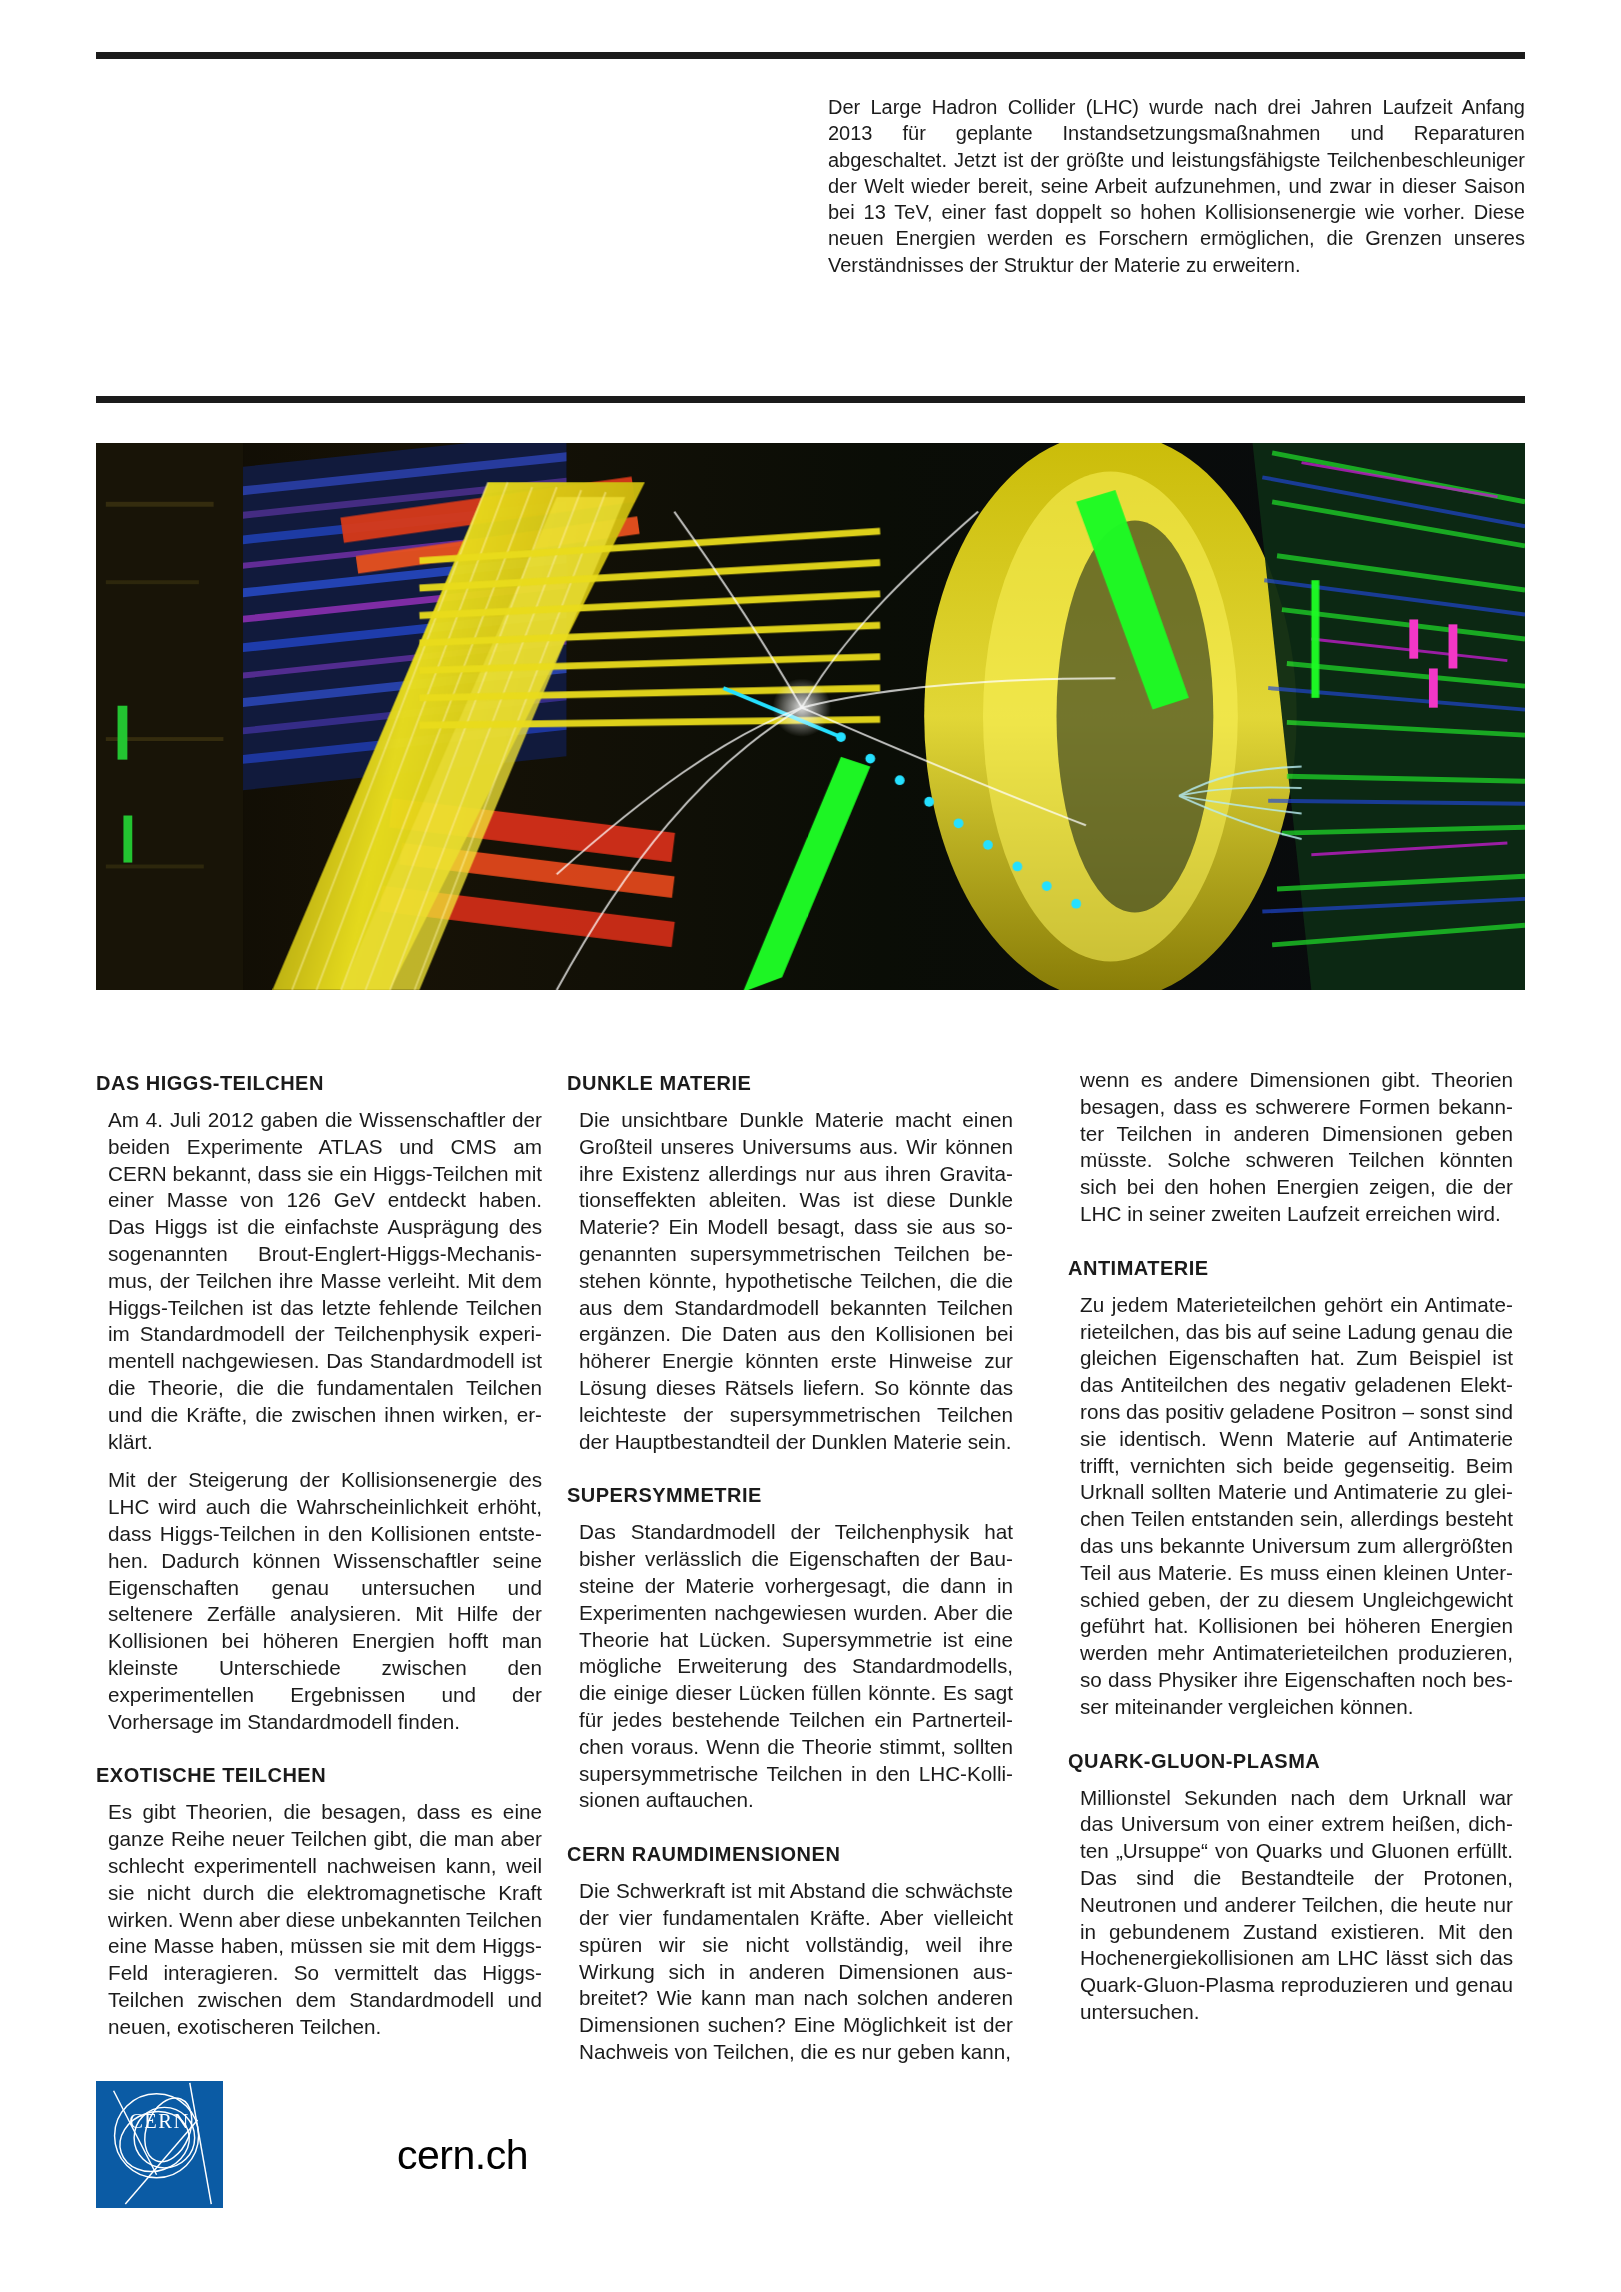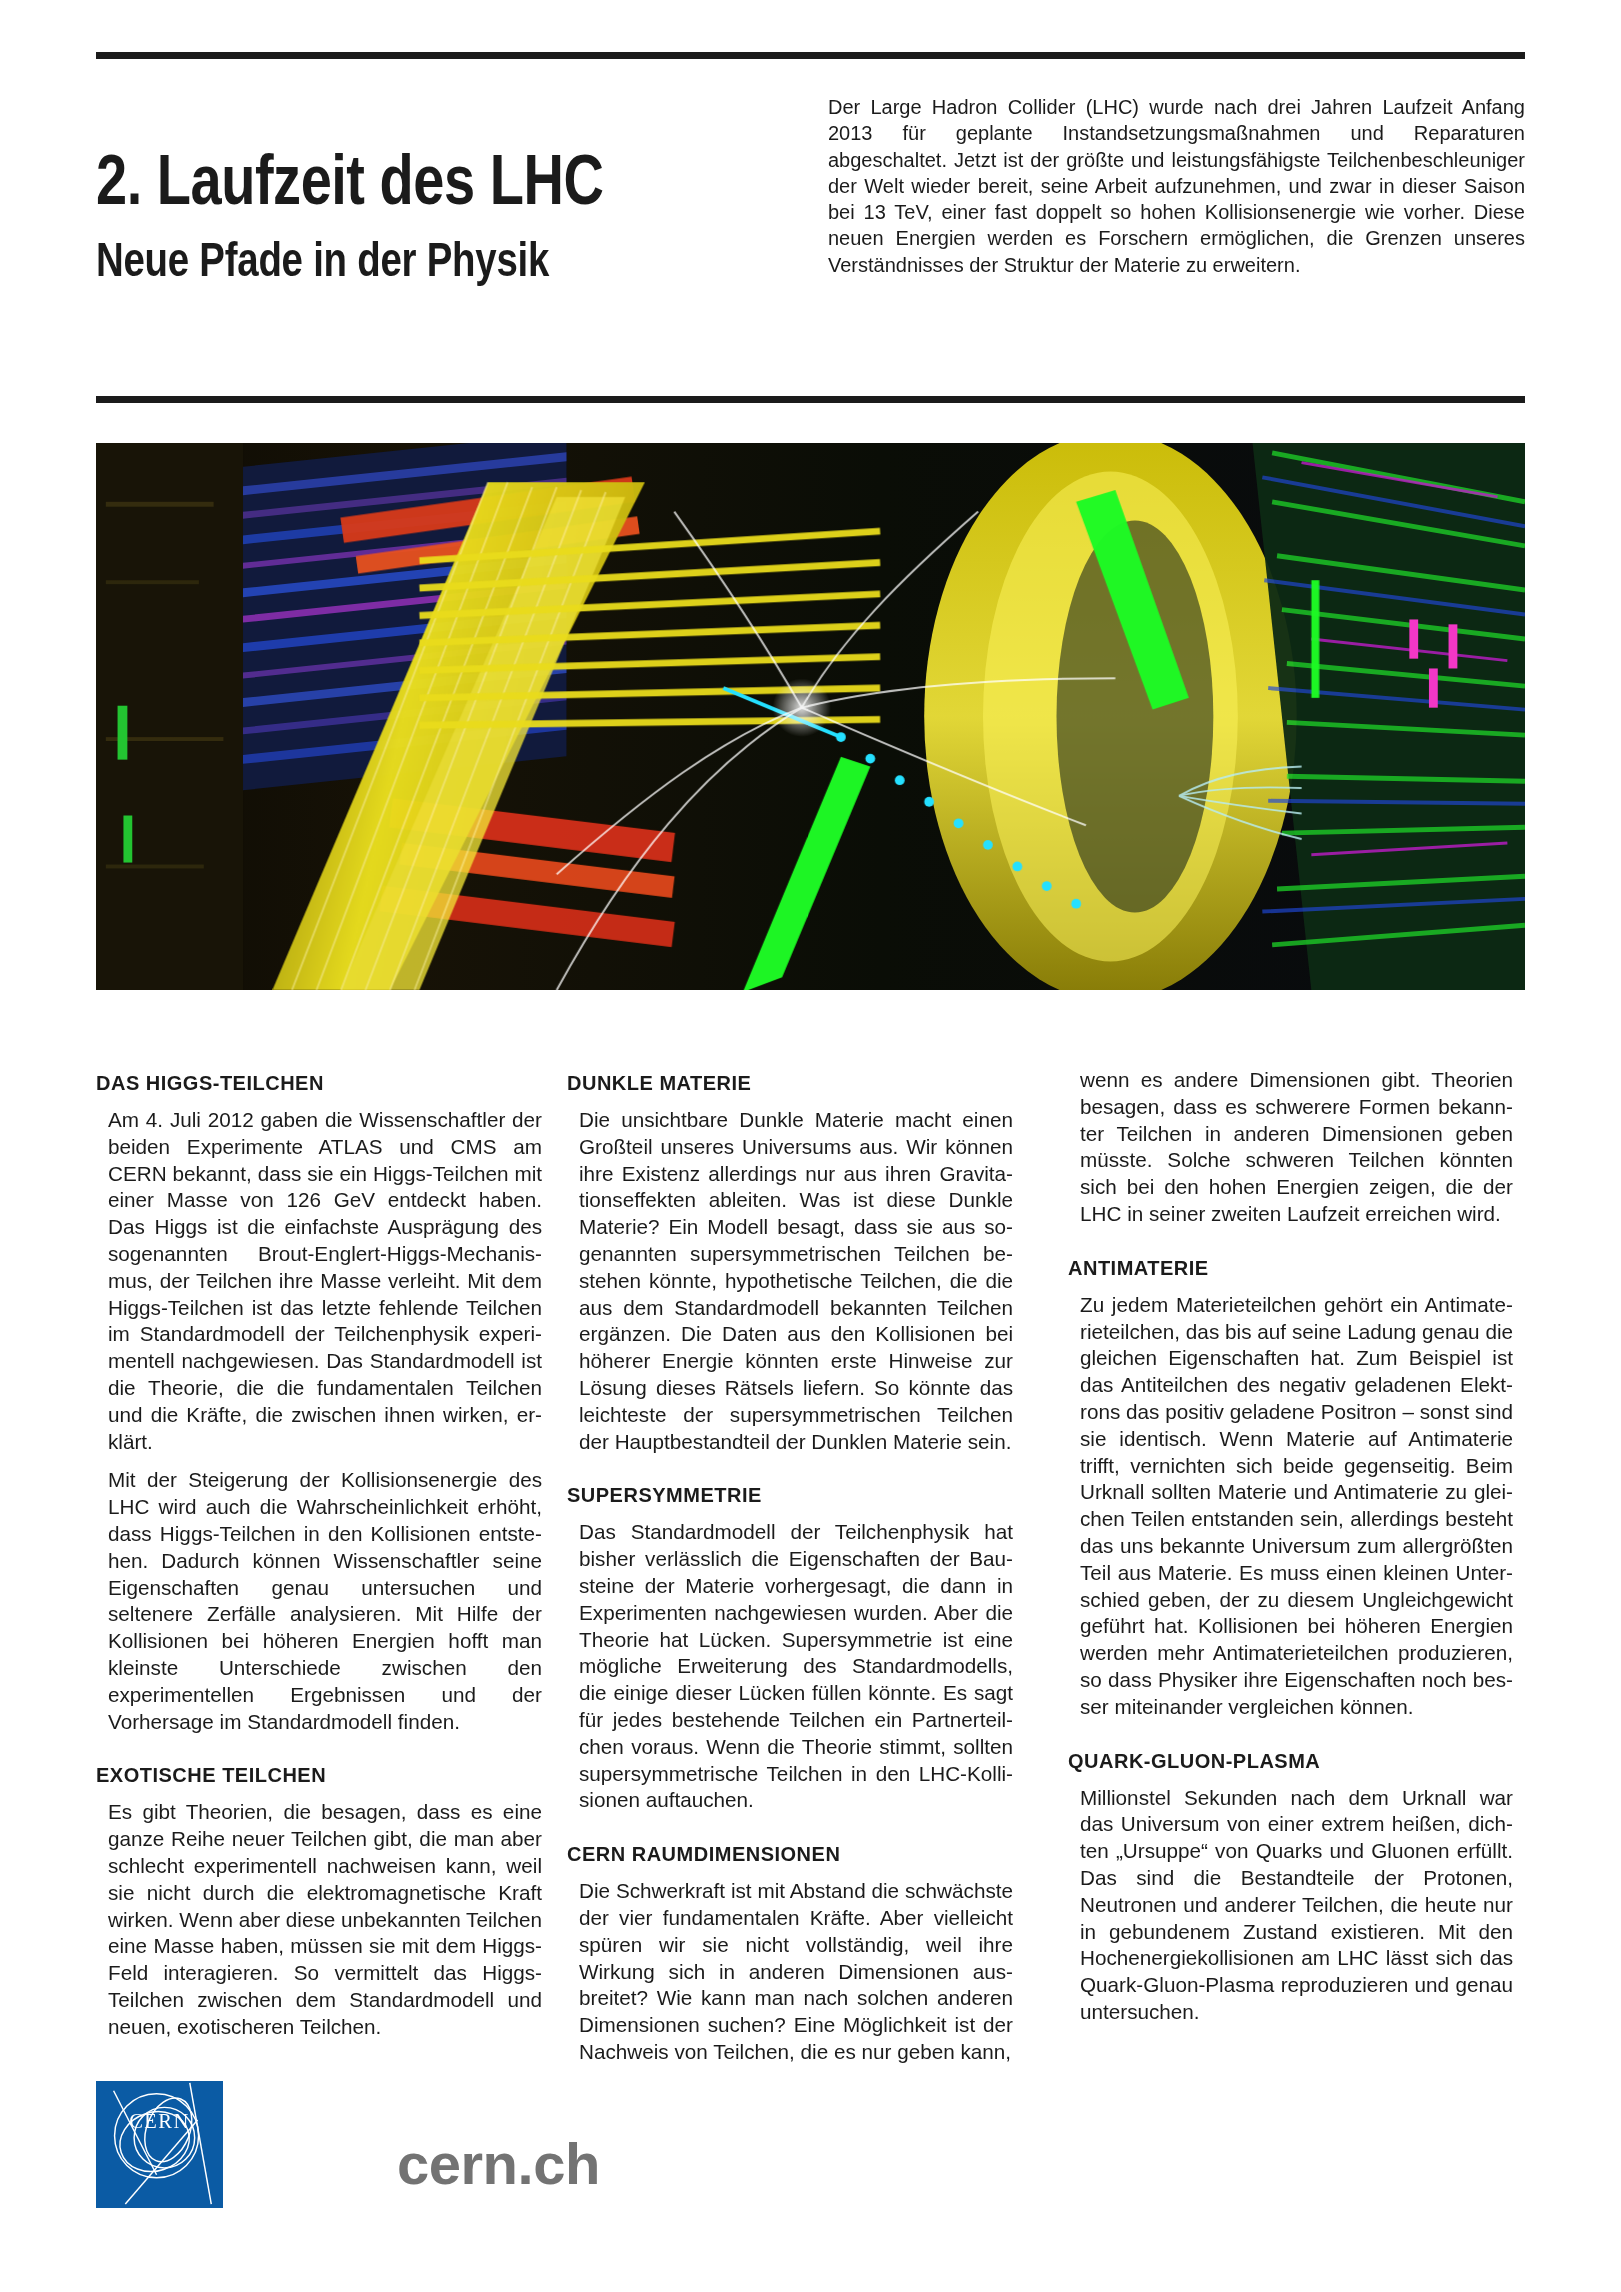--- a/index.html
+++ b/index.html
@@ -110,38 +110,34 @@
   }
   .cern-logo{
     position:absolute;left:0;top:0;
     width:127px;height:122px;
     background:#0f766e;
   }
   .cern-logo svg{display:block;width:127px;height:127px;}
   .cern-url{
     position:absolute;
     left:301px;top:54px;
-    font-size:58px;
-    font-weight:bold;
+    font-size:41px;
+    font-weight:normal;
     letter-spacing:-0.5px;
-    color:#737373;
+    color:#000000;
     line-height:1;
   }
 </style>
 </head>
 <body>
 
 <div class="page">
 
   <div class="rule rule-top"></div>
 
-  <div class="masthead">
-    <h1 class="title-main">2. Laufzeit des LHC</h1>
-    <h2 class="title-sub">Neue Pfade in der Physik</h2>
-  </div>
 
   <div class="intro">Der Large Hadron Collider (LHC) wurde nach drei Jahren Laufzeit Anfang 2013 für geplante Instandsetzungsmaß­nahmen und Reparaturen abgeschaltet. Jetzt ist der größte und leistungsfähigste Teilchenbeschleuniger der Welt wieder bereit, seine Arbeit aufzunehmen, und zwar in dieser Saison bei 13 TeV, einer fast doppelt so hohen Kollisionsenergie wie vorher. Diese neuen Energien werden es Forschern ermögli­chen, die Grenzen unseres Verständnisses der Struktur der Materie zu erweitern.</div>
 
   <div class="rule rule-bottom"></div>
 
   <div class="photo">
     <svg viewBox="0 0 1458 558" preserveAspectRatio="none">
       <defs>
         <radialGradient id="glowR" cx="50%" cy="50%" r="50%">
           <stop offset="0%" stop-color="#ffffff" stop-opacity="0.85"></stop>

